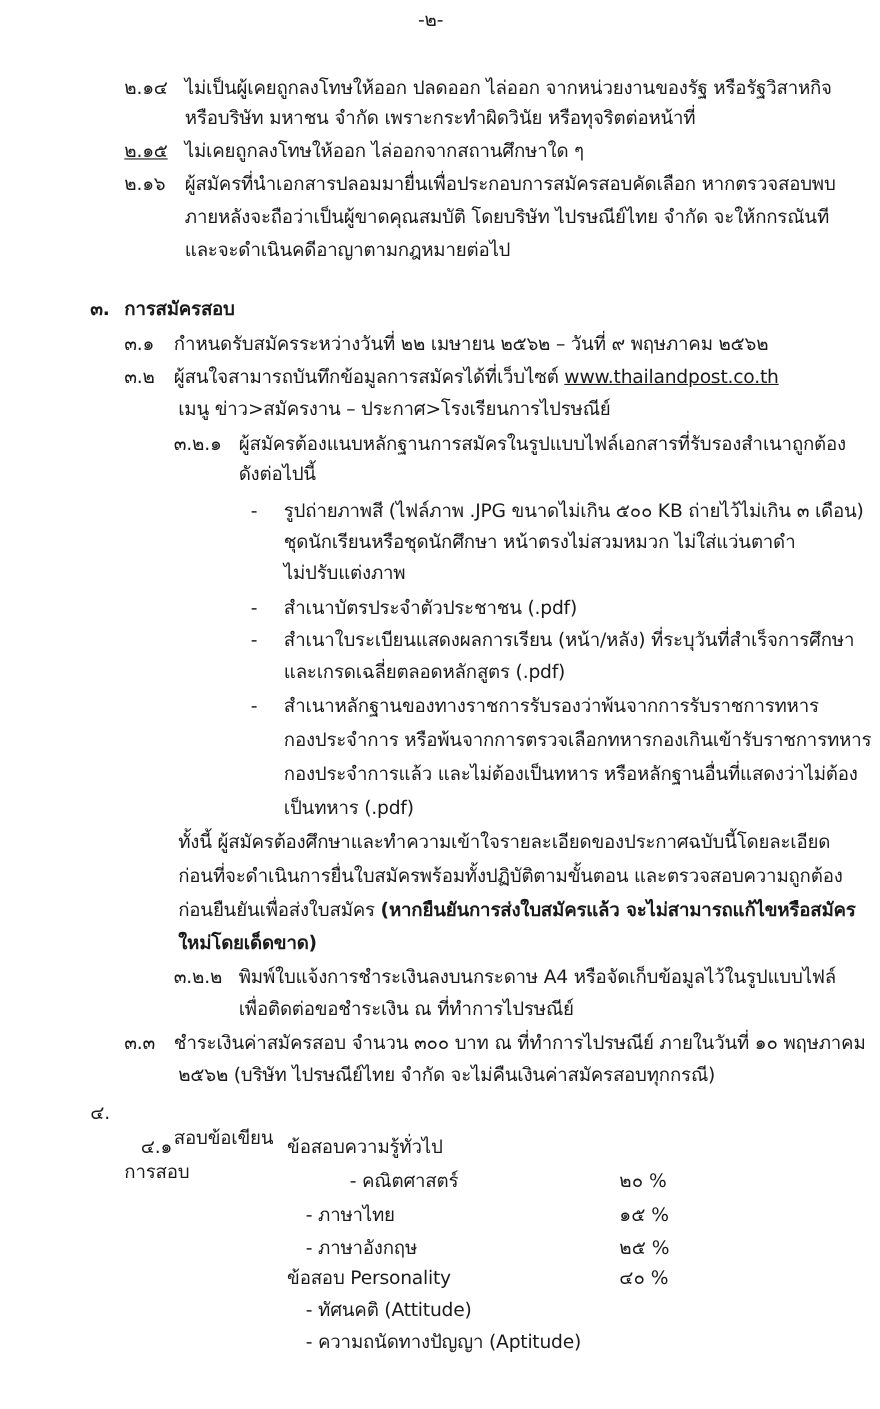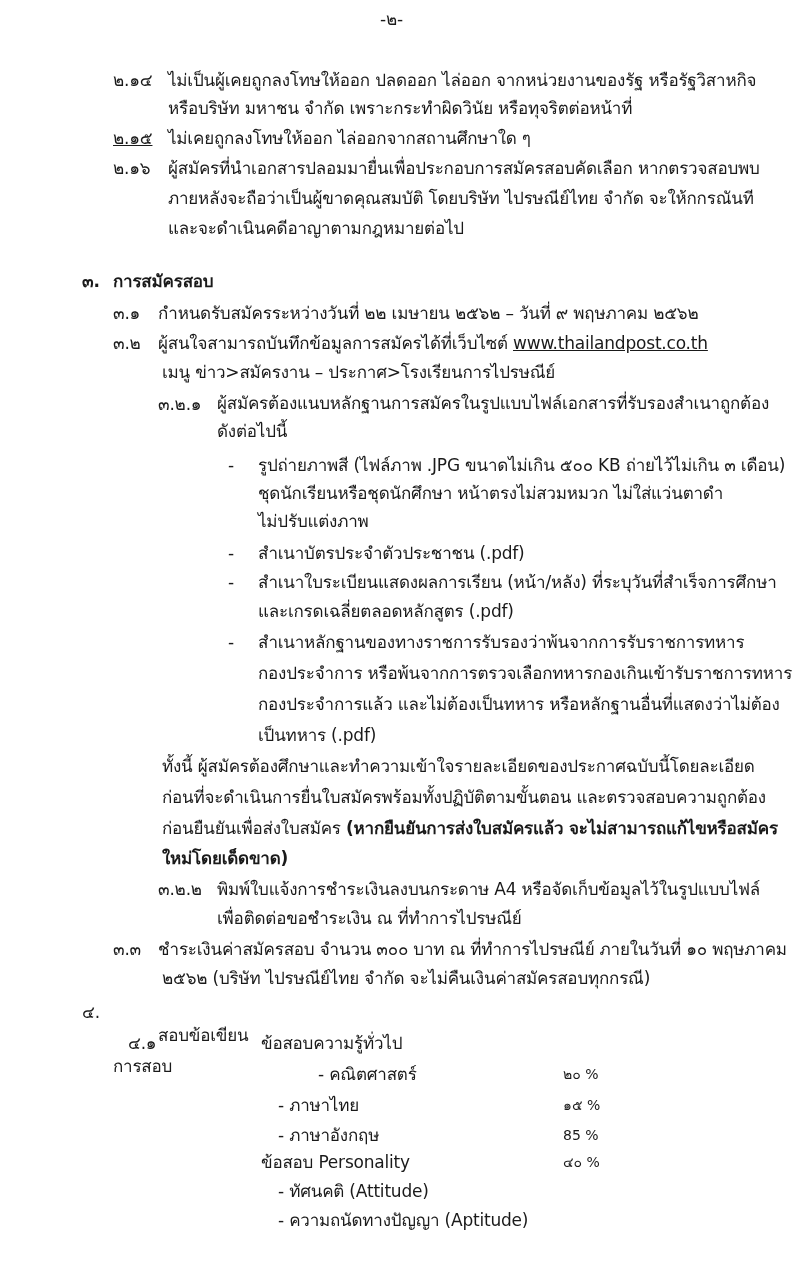--- a/index.html
+++ b/index.html
@@ -3,21 +3,21 @@
 <meta charset="utf-8">
 <style>
   html, body { margin: 0; padding: 0; }
   body {
     width: 800px; height: 1281px; background: #ffffff; position: relative; overflow: hidden;
     font-family: "DejaVu Sans", sans-serif; color: #1a1a1a;
   }
   .ln { position: absolute; font-size: 17px; line-height: 22px; white-space: nowrap; letter-spacing: -0.2px; }
   .b { font-weight: bold; }
   .u { text-decoration: underline; }
-  .pct { position: absolute; font-size: 14px; line-height: 22px; }
+  .pct { position: absolute; font-size: 17px; line-height: 22px; }
 </style>
 </head>
 <body>
 
 <div>
 
   <div class="ln" style="left:380px;top:8px;">-๒-</div>
 
   <div class="ln" style="left:113px;top:69px;">๒.๑๔</div>
   <div class="ln" style="left:168px;top:69px;">ไม่เป็นผู้เคยถูกลงโทษให้ออก ปลดออก ไล่ออก จากหน่วยงานของรัฐ หรือรัฐวิสาหกิจ</div>
@@ -87,21 +87,21 @@
   <div class="ln" style="left:158px;top:1024px;">สอบข้อเขียน</div>
   <div class="ln" style="left:261px;top:1032px;">ข้อสอบความรู้ทั่วไป</div>
 
   <div class="ln" style="left:278px;top:1063px;margin-left:40px;">- คณิตศาสตร์</div>
   <div class="pct" style="left:563px;top:1063px;">๒๐ %</div>
 
   <div class="ln" style="left:278px;top:1094px;">- ภาษาไทย</div>
   <div class="pct" style="left:563px;top:1094px;">๑๕ %</div>
 
   <div class="ln" style="left:278px;top:1124px;">- ภาษาอังกฤษ</div>
-  <div class="pct" style="left:563px;top:1124px;">85 %</div>
+  <div class="pct" style="left:563px;top:1124px;">๒๕ %</div>
 
   <div class="ln" style="left:261px;top:1151px;">ข้อสอบ Personality</div>
   <div class="pct" style="left:563px;top:1151px;">๔๐ %</div>
 
   <div class="ln" style="left:278px;top:1180px;">- ทัศนคติ (Attitude)</div>
   <div class="ln" style="left:278px;top:1209px;">- ความถนัดทางปัญญา (Aptitude)</div>
 
 </div>
 
 </body></html>

